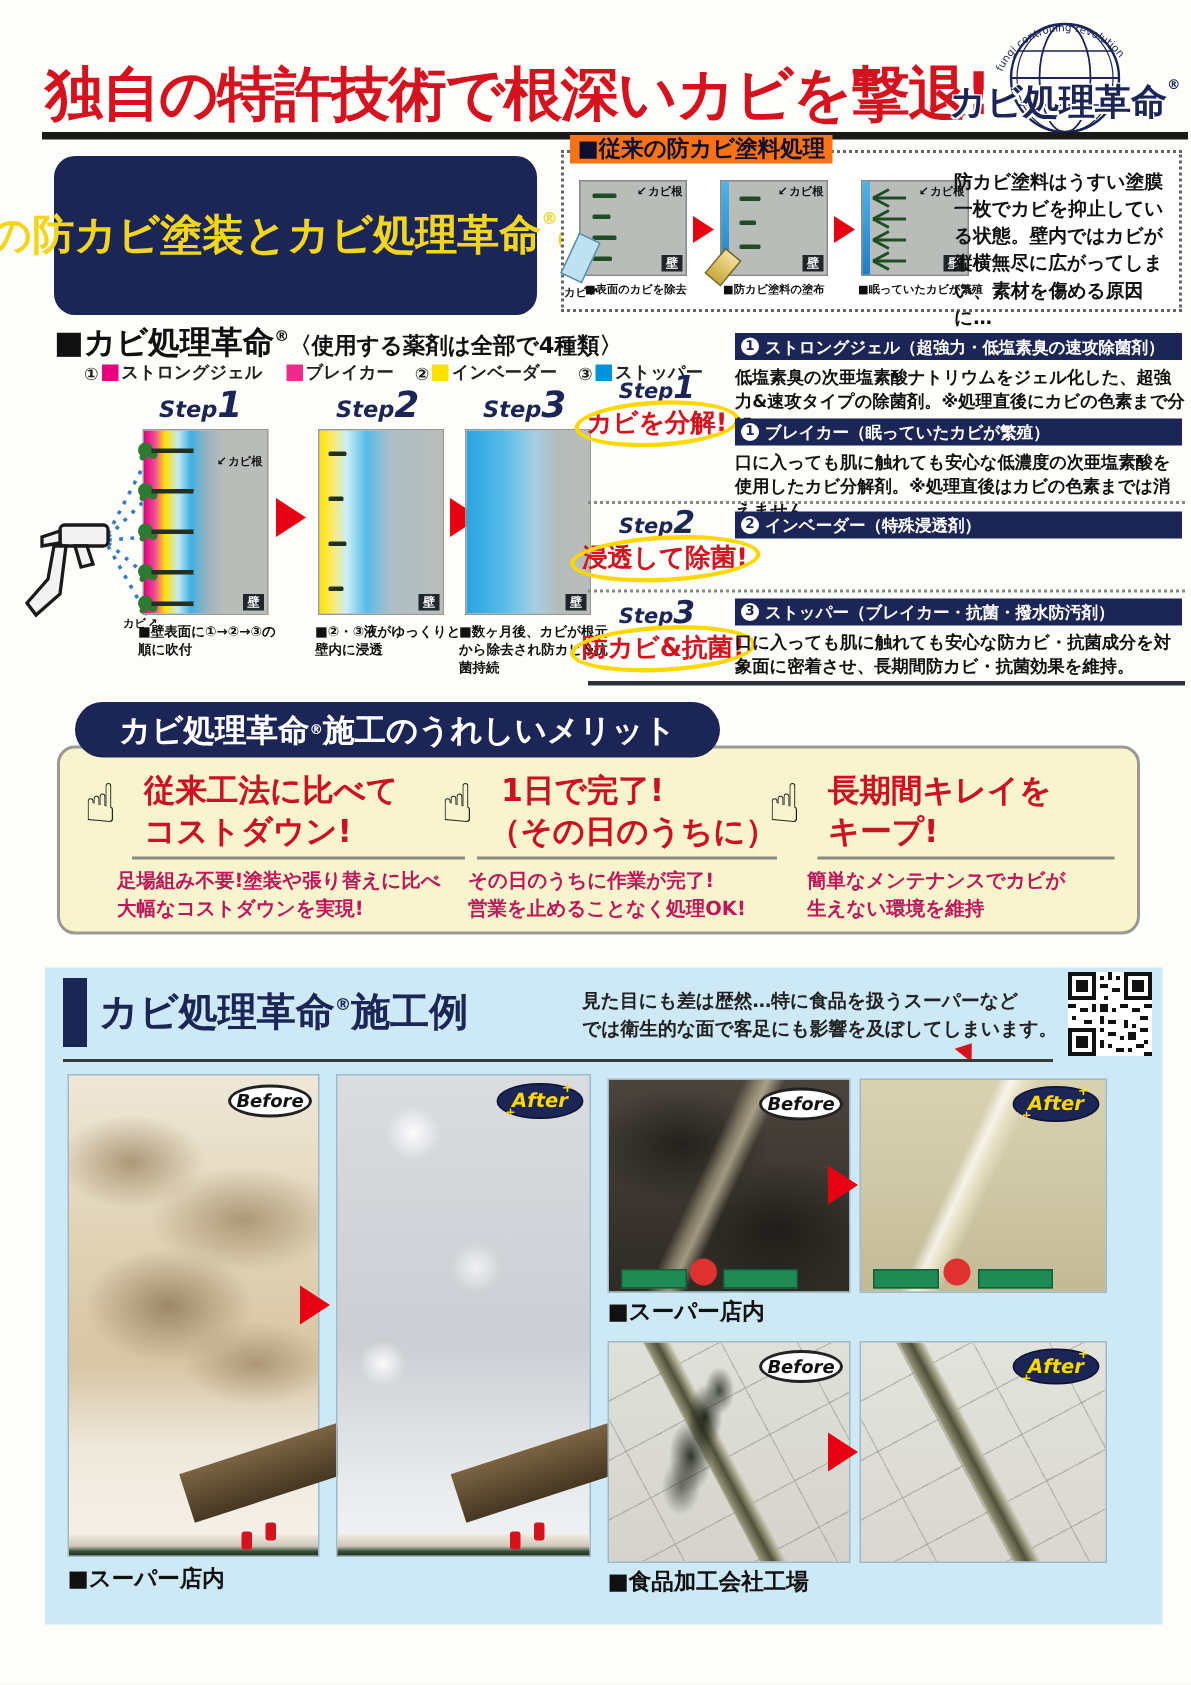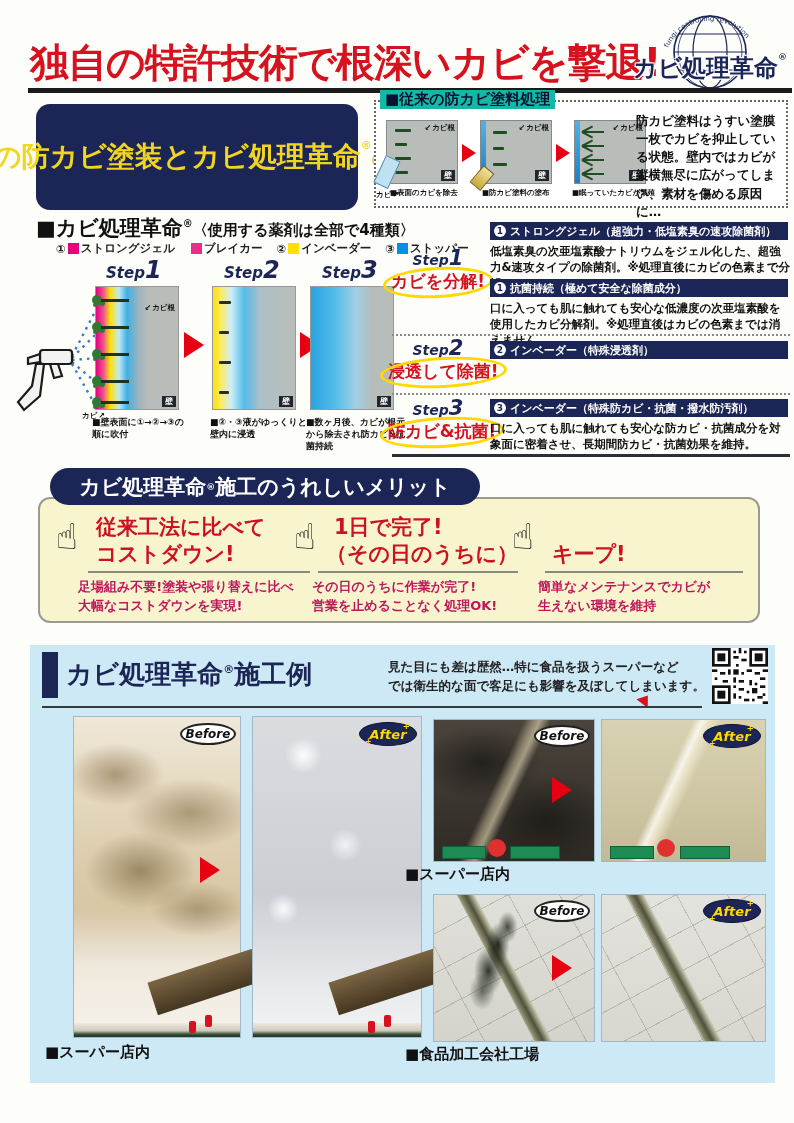--- a/index.html
+++ b/index.html
@@ -15,21 +15,21 @@
                text-shadow:-1px -1px 0 #fff,1px -1px 0 #fff,-1px 1px 0 #fff,1px 1px 0 #fff; white-space:nowrap; }
   .logo-reg { font-size:9px; vertical-align:top; }
 
   
   .cmp-box { left:36px; top:104px; width:322px; height:106px; background:#1b2556; border-radius:14px;
              display:flex; flex-direction:row; justify-content:center; align-items:center; }
   .cmp-line { color:#f2d51f; font-size:28px; font-weight:bold; line-height:1.3; white-space:nowrap; }
   .cmp-reg { font-size:11px; vertical-align:top; }
 
   .conv-box { left:374px; top:100px; width:414px; height:108px; border:2px dotted #666; background:#fff; }
-  .conv-title { left:380px; top:90px; background:#14b8a6; padding:0 5px; font-size:15px; font-weight:bold; color:#0d1030; white-space:nowrap; }
+  .conv-title { left:380px; top:90px; background:#f97316; padding:0 5px; font-size:15px; font-weight:bold; color:#0d1030; white-space:nowrap; }
   .mini-wall { width:72px; height:64px; background:#b9bdb9; border:1px solid #888; }
   .dash { position:absolute; height:3px; background:#1e4d24; border-radius:1px; }
   .wall-tag { position:absolute; right:2px; bottom:2px; background:#20262c; color:#fff; font-size:8px; line-height:11px; padding:0 3px; font-weight:bold; }
   .kabine { position:absolute; font-size:7.5px; font-weight:bold; color:#111; white-space:nowrap; }
   .kabine::before { content:"↙"; margin-right:1px; font-size:8px; }
   .kabi-out { position:absolute; font-size:7.5px; font-weight:bold; color:#111; white-space:nowrap; }
   .kabi-out::after { content:"↗"; margin-left:1px; font-size:8px; }
   .mini-cap { position:absolute; font-size:7.5px; font-weight:bold; color:#111; white-space:nowrap; }
   .tri { width:0; height:0; border-top:9px solid transparent; border-bottom:9px solid transparent; border-left:14px solid #e60012; }
   .tri-big { width:0; height:0; border-top:13px solid transparent; border-bottom:13px solid transparent; border-left:20px solid #e60012; }
@@ -83,21 +83,21 @@
 
   
   .ex-panel { left:30px; top:645px; width:745px; height:438px; background:#cde9f5; }
   .ex-bar { left:12px; top:7px; width:16px; height:46px; background:#1b2556; }
   .ex-title { left:36px; top:12px; font-size:26px; font-weight:bold; color:#1b2556; white-space:nowrap; }
   .ex-desc { left:358px; top:13px; font-size:12.5px; font-weight:bold; color:#222; line-height:1.5; white-space:nowrap; }
   .bubble { left:536px; top:3px; width:96px; height:57px; background:#fff; border:2.5px solid #d5121e; border-radius:50%;
             display:flex; flex-direction:column; align-items:center; justify-content:center; color:#d5121e; font-size:10.5px; font-weight:bold; line-height:1.25; }
   .bubble-tail { left:608px; top:52px; width:0; height:0; border-left:8px solid transparent; border-right:4px solid transparent; border-top:12px solid #d5121e; transform:rotate(-18deg); }
   .ex-rule { left:12px; top:61px; width:660px; height:2px; background:#3a3a3a; }
-  .photo { border:1px solid #9fb9c6;margin-left:28px; }
+  .photo { border:1px solid #9fb9c6; }
   .p-label { font-size:15px; font-weight:bold; color:#111; white-space:nowrap; }
   .b-before { position:absolute; width:56px; height:22px; background:#fff; border:2px solid #222; border-radius:50%;
               display:flex; align-items:center; justify-content:center; font-size:12px; font-weight:bold; font-style:italic; color:#111; }
   .b-after { position:absolute; width:58px; height:24px; background:#1b2556; border:1px solid #0c1130; border-radius:50%;
              display:flex; align-items:center; justify-content:center; font-size:13px; font-weight:bold; font-style:italic; color:#ffd800; }
   .b-after::before { content:"+"; position:absolute; right:6px; top:-2px; color:#ffd800; font-size:9px; }
   .b-after::after  { content:"+"; position:absolute; left:5px; bottom:-1px; color:#ffd800; font-size:8px; }
 
   .ph-left-before { background:
       radial-gradient(70px 45px at 25% 18%, rgba(124,96,56,.55), transparent 70%),
@@ -305,32 +305,32 @@
     <div class="lb">防カビ&amp;抗菌!</div>
   </div>
 
   <div class="abs agent-h" style="top:222px">
       <span class="cn">1</span>
       <span class="tt">ストロングジェル（超強力・低塩素臭の速攻除菌剤）</span>
     </div>
   <div class="abs agent-b" style="top:243px">低塩素臭の次亜塩素酸ナトリウムをジェル化した、超強力&amp;速攻タイプの除菌剤。※処理直後にカビの色素まで分解。</div>
   <div class="abs agent-h" style="top:279px">
       <span class="cn">1</span>
-      <span class="tt">抗菌持続（極めて安全な除菌成分）</span>
+      <span class="tt">ブレイカー（眠っていたカビが繁殖）</span>
     </div>
   <div class="abs agent-b" style="top:300px">口に入っても肌に触れても安心な低濃度の次亜塩素酸を使用したカビ分解剤。※処理直後はカビの色素までは消えません。</div>
   <div class="abs dotline" style="top:334px"></div>
   <div class="abs agent-h" style="top:341px">
       <span class="cn">2</span>
       <span class="tt">インベーダー（特殊浸透剤）</span>
     </div>
   <div class="abs dotline" style="top:393px"></div>
   <div class="abs agent-h" style="top:399px">
       <span class="cn">3</span>
-      <span class="tt">インベーダー（特殊防カビ・抗菌・撥水防汚剤）</span>
+      <span class="tt">ストッパー（ブレイカー・抗菌・撥水防汚剤）</span>
     </div>
   <div class="abs agent-b" style="top:420px">口に入っても肌に触れても安心な防カビ・抗菌成分を対象面に密着させ、長期間防カビ・抗菌効果を維持。</div>
   <div class="abs solidline" style="top:454px"></div>
 
   <div class="abs merit-panel"></div>
   <div class="abs merit-banner">
       <span>カビ処理革命</span>
       <sup style="font-size:9px">®</sup>
       <span>施工のうれしいメリット</span>
     </div>
@@ -343,20 +343,21 @@
   <div class="abs m-body" style="left:78px;top:597px">大幅なコストダウンを実現!</div>
 
   <div class="abs finger" style="left:294px;top:516px">☝</div>
   <div class="abs m-title" style="left:334px;top:513px">1日で完了!</div>
   <div class="abs m-title" style="left:326px;top:540px">（その日のうちに）</div>
   <div class="abs m-under" style="left:318px;top:571px;width:200px"></div>
   <div class="abs m-body" style="left:312px;top:578px">その日のうちに作業が完了!</div>
   <div class="abs m-body" style="left:312px;top:597px">営業を止めることなく処理OK!</div>
 
   <div class="abs finger" style="left:512px;top:516px">☝</div>
+  <div class="abs m-title" style="left:552px;top:513px">長期間キレイを</div>
   <div class="abs m-title" style="left:552px;top:540px">キープ!</div>
   <div class="abs m-under" style="left:545px;top:571px;width:198px"></div>
   <div class="abs m-body" style="left:538px;top:578px">簡単なメンテナンスでカビが</div>
   <div class="abs m-body" style="left:538px;top:597px">生えない環境を維持</div>
 
   <div class="abs ex-panel">
     <div class="abs ex-bar"></div>
     <div class="abs ex-title"><span>カビ処理革命</span><sup style="font-size:11px">®</sup><span>施工例</span></div>
     <div class="abs ex-desc">
       <div>見た目にも差は歴然…特に食品を扱うスーパーなど</div>

